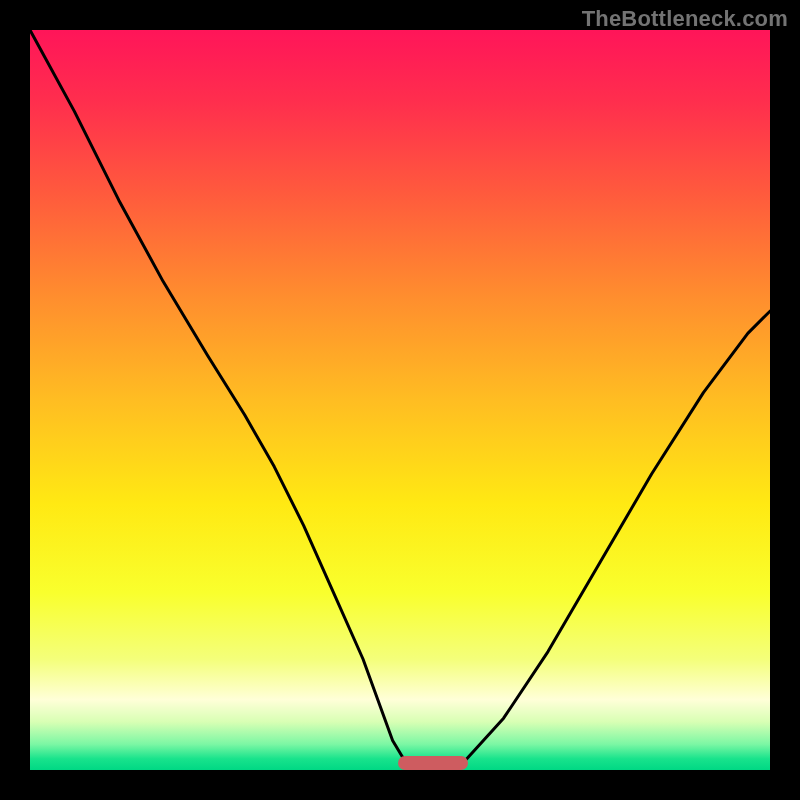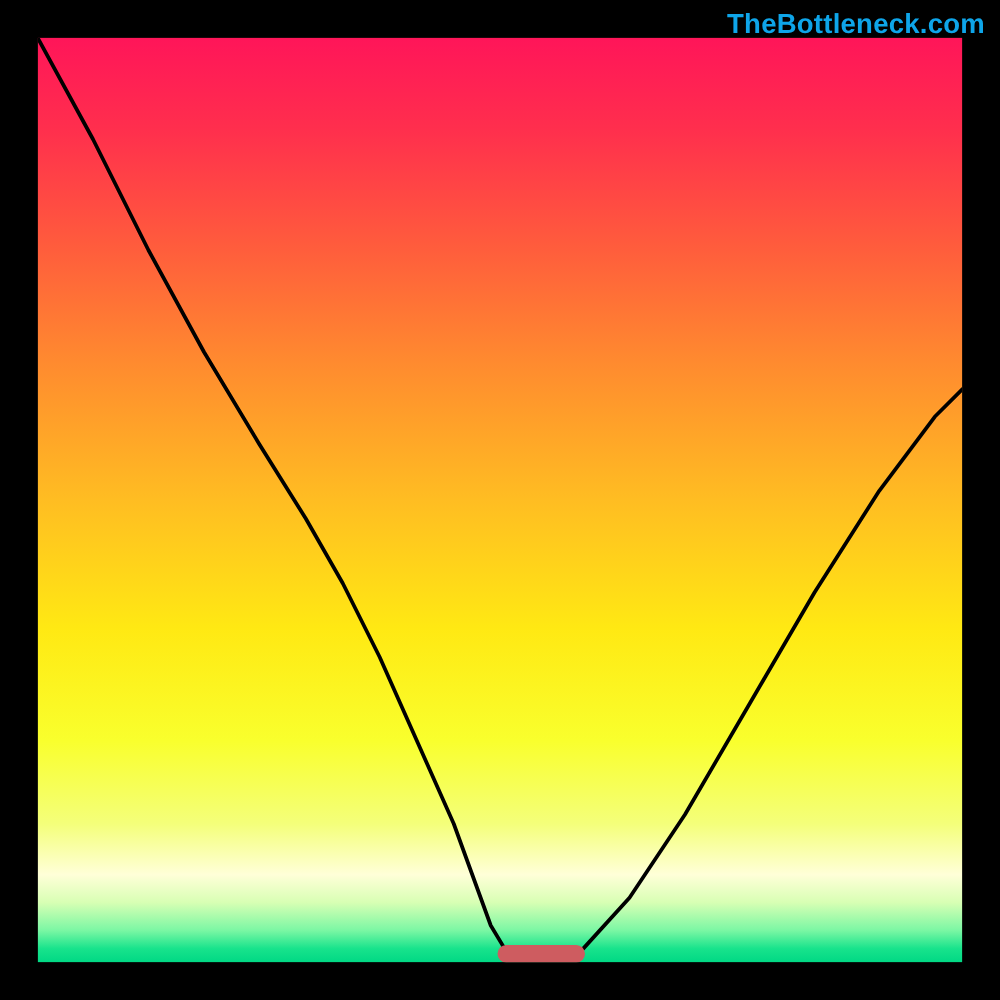--- a/index.html
+++ b/index.html
@@ -10,21 +10,21 @@
     height: 800px;
     background: #000;
   }
   .watermark {
     position: absolute;
     top: 6px;
     right: 12px;
     font-family: Arial, Helvetica, sans-serif;
     font-size: 22px;
     font-weight: 600;
-    color: #0ea5e9;
+    color: #737373;
     letter-spacing: 0.2px;
   }
   .plot {
     position: absolute;
     left: 30px;
     top: 30px;
     width: 740px;
     height: 740px;
     overflow: hidden;
   }

